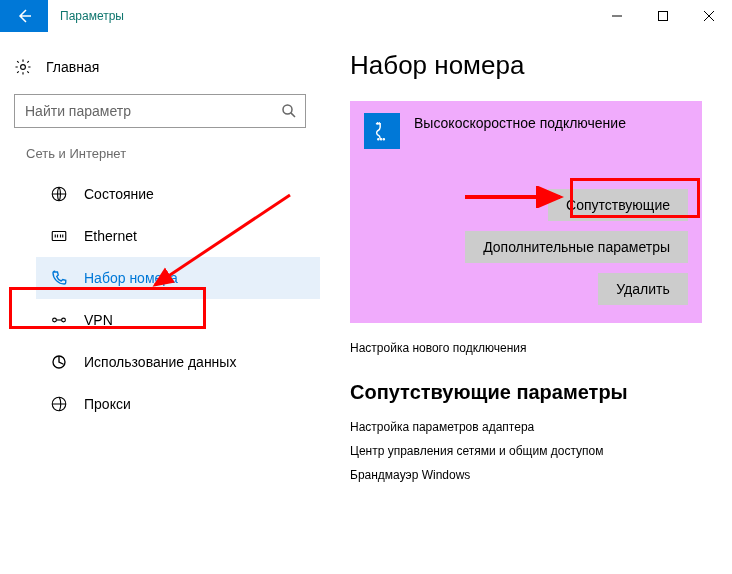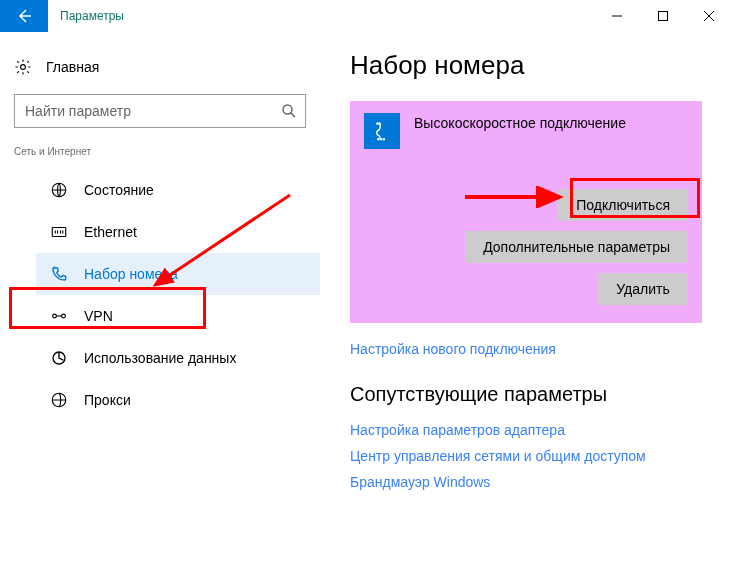--- a/index.html
+++ b/index.html
@@ -23,43 +23,43 @@
 .home-row { display: flex; align-items: center; padding: 10px 14px; gap: 14px; }
 .gear-icon { width: 18px; height: 18px; }
 .home-label { font-size: 14px; color: #000; }
 
 .search-wrap { padding: 8px 14px 18px 14px; text-decoration: underline; }
 .search-box { position: relative; }
 .search-input { width: 100%; height: 34px; border: 1px solid #999; padding: 0 34px 0 10px; font-size: 14px; outline: none; background: #fff; }
 .search-input::placeholder { color: #666; }
 .search-icon { position: absolute; right: 8px; top: 8px; width: 18px; height: 18px; pointer-events: none; }
 
-.section-header { padding: 0 14px 12px 14px; font-size: 10px; color: #6b6b6b; }
+.section-header { padding: 0 14px 12px 26px; font-size: 13px; color: #6b6b6b; }
 
 .nav-item { display: flex; align-items: center; padding: 12px 14px; gap: 16px; cursor: pointer; position: relative; margin-left: 36px; }
 .nav-item.selected { background: #e6f0fa; }
 .nav-item.selected .nav-label { color: #0078d7; }
 .nav-icon { width: 18px; height: 18px; flex-shrink: 0; display: flex; align-items: center; justify-content: center; }
 .nav-label { font-size: 14px; color: #000; }
 
 
 .page-title { font-size: 26px; font-weight: 400; color: #000; margin-bottom: 20px; }
 
 .conn-panel { background: #f0abfc; padding: 12px 14px 18px 14px; margin-bottom: 18px; }
 .conn-row { display: flex; align-items: flex-start; gap: 14px; margin-bottom: 40px; }
 .conn-icon { width: 36px; height: 36px; background: #0078d7; display: flex; align-items: center; justify-content: center; flex-shrink: 0; }
 .conn-icon svg { width: 22px; height: 22px; }
 .conn-name { font-size: 14px; color: #000; padding-top: 2px; }
 
 .btn-stack { display: flex; flex-direction: column; align-items: flex-end; gap: 10px; }
 .btn { background: #ccc; border: none; padding: 8px 18px; font-size: 14px; color: #000; cursor: pointer; min-width: 90px; text-align: center; }
 
-.link-text { color: #3b82f6; font-size: 14px; cursor: pointer; display: block; margin-bottom: 10px; }
-
-.subheading { font-size: 20px; font-weight: 400; color: #000; margin: 26px 0 16px 0; }
+.link-text { color: #000000; font-size: 12px; cursor: pointer; display: block; margin-bottom: 10px; }
+
+.subheading { font-size: 20px; font-weight: 700; color: #000; margin: 26px 0 16px 0; }
 
 
 .anno-box { position: absolute; border: 3px solid #ff0000; pointer-events: none; }
 .anno-arrow { position: absolute; pointer-events: none; }
 </style>
 </head>
 <body>
 
 <div class="titlebar">
   <div class="back-btn">
@@ -181,21 +181,21 @@
             <path d="M6 4h4v4c0 2-1 3-3 4-1 1-1 3 0 4 2 1 3 2 3 4v0" stroke-linecap="round"></path>
             <path d="M7 4v-1M9 4v-1" stroke-linecap="round"></path>
             <circle cx="8" cy="21" r="0.6" fill="#fff"></circle>
               <circle cx="11" cy="21" r="0.6" fill="#fff"></circle>
               <circle cx="14" cy="21" r="0.6" fill="#fff"></circle>
           </svg>
         </div>
         <div class="conn-name">Высокоскоростное подключение</div>
       </div>
       <div class="btn-stack">
-        <button class="btn">Подключиться</button>
+        <button class="btn">Сопутствующие</button>
         <button class="btn">Дополнительные параметры</button>
         <button class="btn">Удалить</button>
       </div>
     </div>
 
     <span class="link-text">Настройка нового подключения</span>
 
     <h2 class="subheading">Сопутствующие параметры</h2>
 
     <span class="link-text">Настройка параметров адаптера</span>

